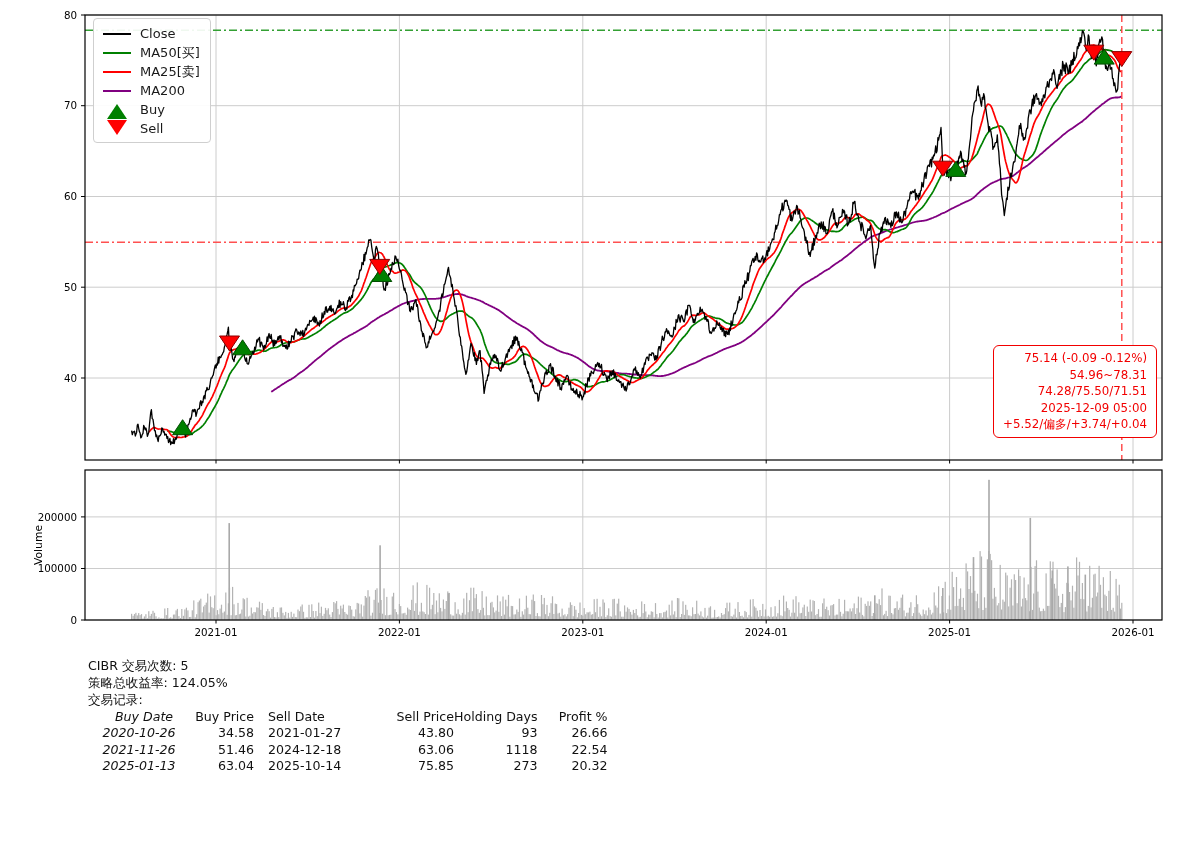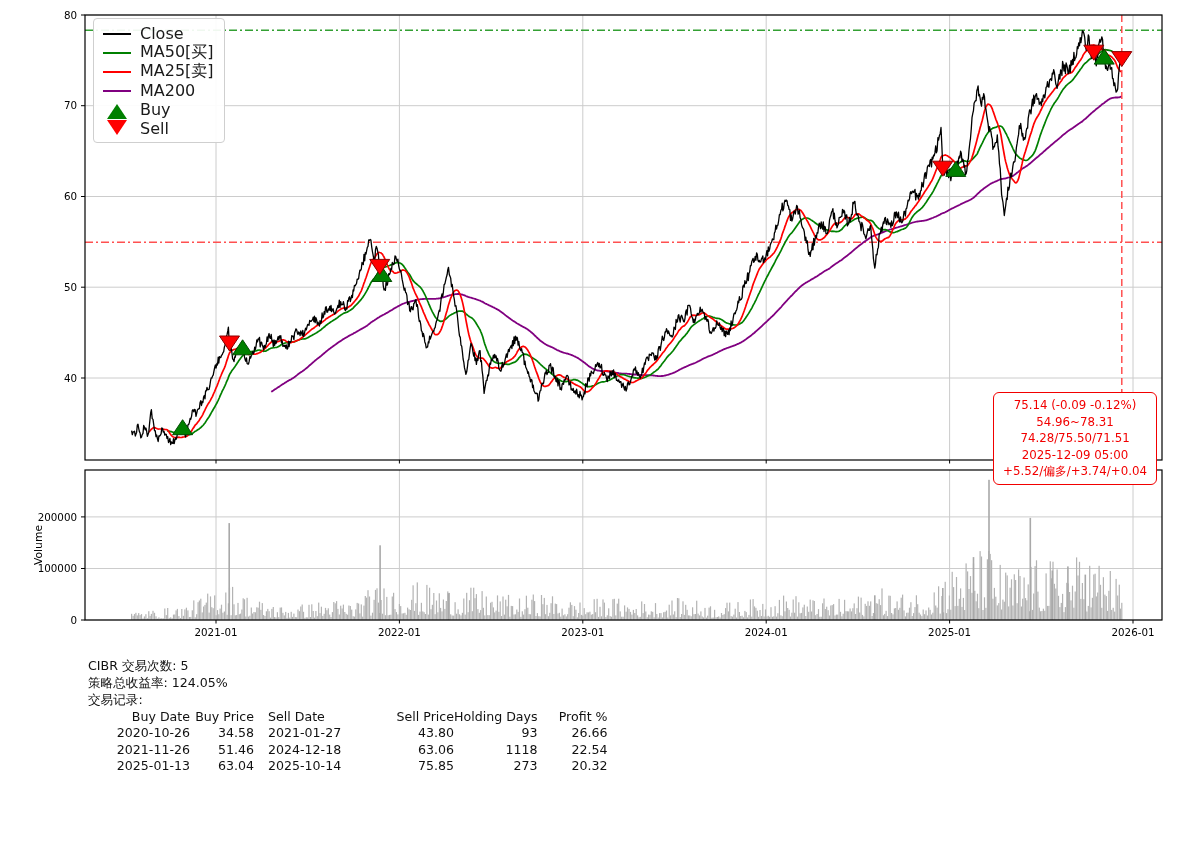--- a/index.html
+++ b/index.html
@@ -4,31 +4,31 @@
 <style>
   html,body{margin:0;padding:0;background:#ffffff;}
   #app{position:relative;width:1180px;height:852px;background:#fff;
        font-family:"DejaVu Sans","Liberation Sans",sans-serif;color:#000;overflow:hidden;}
   #chart-svg{position:absolute;left:0;top:0;}
   .legend{position:absolute;left:93px;top:18px;background:rgba(255,255,255,0.92);
           border:1px solid #cfcfcf;border-radius:4px;padding:5px 10px 4px 8px;z-index:5;}
   .legend-row{display:flex;align-items:center;height:19px;}
   .legend-swatch{width:30px;display:flex;justify-content:center;align-items:center;flex:0 0 30px;}
   .legend-line{width:28px;height:0;border-top-width:2.5px;border-top-style:solid;}
-  .legend-label{font-size:16px;margin-left:8px;color:#1a1a1a;white-space:nowrap;}
+  .legend-label{font-size:13px;margin-left:8px;color:#1a1a1a;white-space:nowrap;}
   .tri-up{width:0;height:0;border-left:10px solid transparent;border-right:10px solid transparent;border-bottom:15px solid #008000;margin-bottom:-3px;}
   .tri-down{width:0;height:0;border-left:10px solid transparent;border-right:10px solid transparent;border-top:15px solid #ff0000;margin-top:-3px;}
   .annotation{position:absolute;right:23px;top:345px;border:1.5px solid #f20000;border-radius:6px;
-              background:#ffffff;padding:4px 9px;z-index:6;text-align:center;margin-top:47px;}
+              background:#ffffff;padding:4px 9px;z-index:6;text-align:right;}
   .annotation div{font-size:11.8px;line-height:16.6px;color:#f20000;white-space:nowrap;}
   .stats{position:absolute;left:88px;top:657px;font-size:12.6px;line-height:17px;color:#111;}
   .stats .sline{white-space:pre;}
   table.trades{border-collapse:collapse;margin-top:1px;}
   table.trades td,table.trades th{padding:0;font-size:12.6px;font-weight:normal;line-height:16.4px;white-space:nowrap;}
-  .c1{width:92px;text-align:right;}
+  .c1{width:92px;text-align:center;font-style:italic;}
   .c2{width:64px;text-align:right;}
   .c3{width:112px;text-align:left;padding-left:14px !important;}
   .c4{width:74px;text-align:right;}
   .c5{width:82px;text-align:right;}
   .c6{width:70px;text-align:right;}
   th.c1{padding-left:10px !important;}
 </style>
 </head>
 <body>
 

